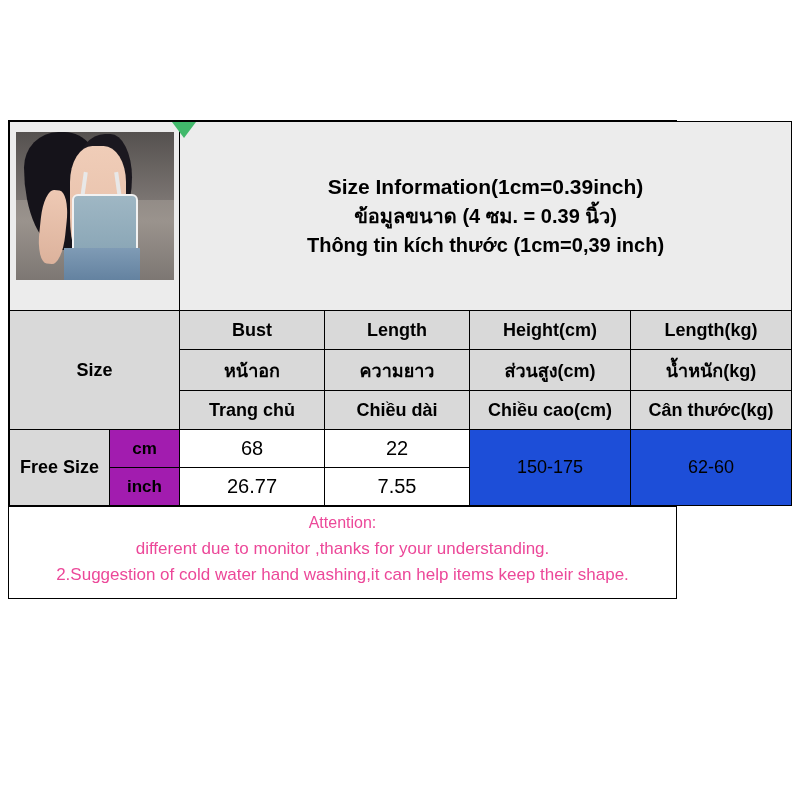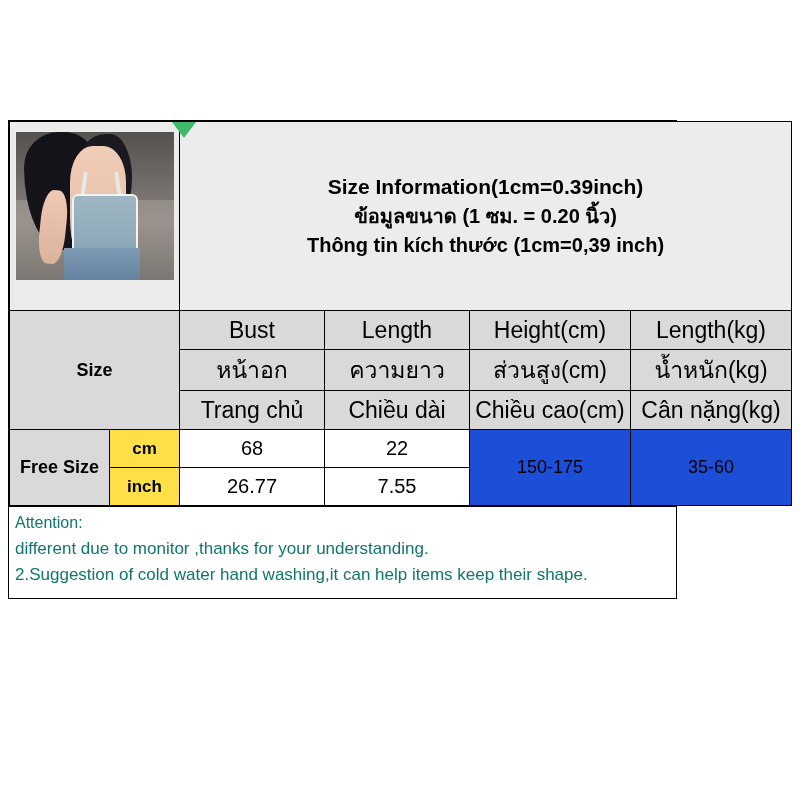--- a/index.html
+++ b/index.html
@@ -140,36 +140,36 @@
   .t3 { font-size: 20px; }
 
   
   .size-cell {
     background: #d9d9d9;
     font-size: 18px;
     font-weight: bold;
   }
   .colhdr {
     background: #d9d9d9;
-    font-size: 23px;
-    font-weight: normal;
+    font-size: 18px;
+    font-weight: bold;
     height: 38px;
   }
   .colhdr.row2 { height: 40px; }
   .colhdr.row3 { height: 38px; }
 
   
   .freesize-cell {
     background: #d9d9d9;
     font-weight: bold;
     font-size: 18px;
     width: 100px;
   }
   .unit-cell {
-    background: #fde047;
+    background: #a21caf;
     font-weight: bold;
     font-size: 17px;
     width: 70px;
     height: 37px;
   }
   .val-cell {
     font-size: 20px;
     background: #ffffff;
   }
   .tall-cell {
@@ -178,23 +178,24 @@
   }
 
   
   .attention {
     border-top: 1px solid #000;
     padding: 4px 6px 10px 6px;
     background: #ffffff;
   }
   .att-line {
     font-size: 17px;
-    color: #0f766e;
+    color: #ec4899;
     line-height: 1.55;
     white-space: nowrap;
+    text-align: center;
   }
   .att-head { font-size: 16px; }
 </style>
 </head>
 <body>
 
 <div id="page">
 
   <div class="chart-wrap">
 
@@ -220,21 +221,21 @@
             <div class="ph-arm"></div>
             <div class="ph-strapl"></div>
             <div class="ph-strapr"></div>
             <div class="ph-top"></div>
             <div class="ph-jeans"></div>
           </div>
           <div class="ph-green"></div>
         </td>
         <td class="hdr-title" colspan="4">
           <div class="title-line t1">Size Information(1cm=0.39inch)</div>
-          <div class="title-line t2">ข้อมูลขนาด (1 ซม. = 0.20 นิ้ว)</div>
+          <div class="title-line t2">ข้อมูลขนาด (4 ซม. = 0.39 นิ้ว)</div>
           <div class="title-line t3">Thông tin kích thước (1cm=0,39 inch)</div>
         </td>
       </tr>
 
       <tr>
         <td class="size-cell" colspan="2" rowspan="3">Size</td>
         <td class="colhdr">Bust</td>
         <td class="colhdr">Length</td>
         <td class="colhdr">Height(cm)</td>
         <td class="colhdr">Length(kg)</td>
@@ -244,30 +245,30 @@
         <td class="colhdr row2">หน้าอก</td>
         <td class="colhdr row2">ความยาว</td>
         <td class="colhdr row2">ส่วนสูง(cm)</td>
         <td class="colhdr row2">น้ำหนัก(kg)</td>
       </tr>
 
       <tr>
         <td class="colhdr row3">Trang chủ</td>
         <td class="colhdr row3">Chiều dài</td>
         <td class="colhdr row3">Chiều cao(cm)</td>
-        <td class="colhdr row3">Cân nặng(kg)</td>
+        <td class="colhdr row3">Cân thước(kg)</td>
       </tr>
 
       <tr>
         <td class="freesize-cell" rowspan="2">Free Size</td>
         <td class="unit-cell">cm</td>
         <td class="val-cell">68</td>
         <td class="val-cell">22</td>
         <td class="tall-cell" rowspan="2">150-175</td>
-        <td class="tall-cell" rowspan="2">35-60</td>
+        <td class="tall-cell" rowspan="2">62-60</td>
       </tr>
 
       <tr>
         <td class="unit-cell">inch</td>
         <td class="val-cell">26.77</td>
         <td class="val-cell">7.55</td>
       </tr>
     </tbody>
       </table>
 

